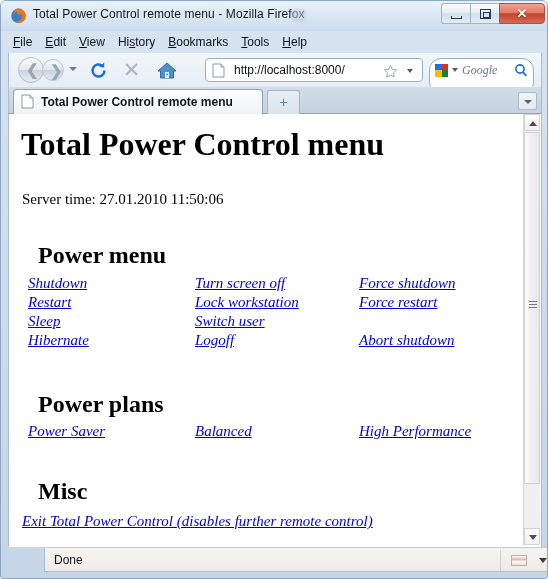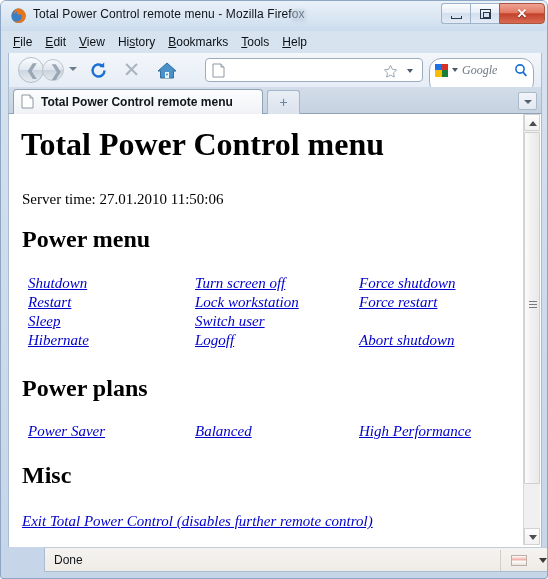--- a/index.html
+++ b/index.html
@@ -389,21 +389,21 @@
     letter-spacing: 0px;
     line-height: 36px;
   }
   .servertime {
     position: absolute;
     left: 13px; top: 76px;
     font-size: 15px;
     line-height: 18px;
   }
   h2.page-h2 {
-    margin: 0;
+    margin: 16px;
     position: absolute;
     left: 13px;
     font-size: 24px;
     font-weight: bold;
     line-height: 27px;
   }
   h2.h2-power   { top: 112px; }
   h2.h2-plans   { top: 261px; }
   h2.h2-misc    { top: 348px; }
 
@@ -613,20 +613,21 @@
     </div>
   </div>
 
   <div class="urlbar">
     <span class="url-favicon">
       <svg width="13" height="15" viewBox="0 0 13 15">
         <path d="M1 1 h8 l3 3 v10 h-11 z" fill="#ffffff" stroke="#8d98a4" stroke-width="1"></path>
         <path d="M9 1 v3 h3" fill="#e2e7ec" stroke="#8d98a4" stroke-width="1"></path>
       </svg>
     </span>
+    <div class="url-text">http://localhost:8000/</div>
     <span class="url-star">
       <svg width="15" height="15" viewBox="0 0 15 15">
         <path d="M7.5 1.4 L9.4 5.3 L13.6 5.9 L10.5 8.9 L11.3 13.1 L7.5 11.1 L3.7 13.1 L4.5 8.9 L1.4 5.9 L5.6 5.3 Z" fill="none" stroke="#9aa7b3" stroke-width="1"></path>
       </svg>
     </span>
     <span class="url-caret"></span>
   </div>
 
   <div class="searchbar">
     <span class="search-engine-icon">

